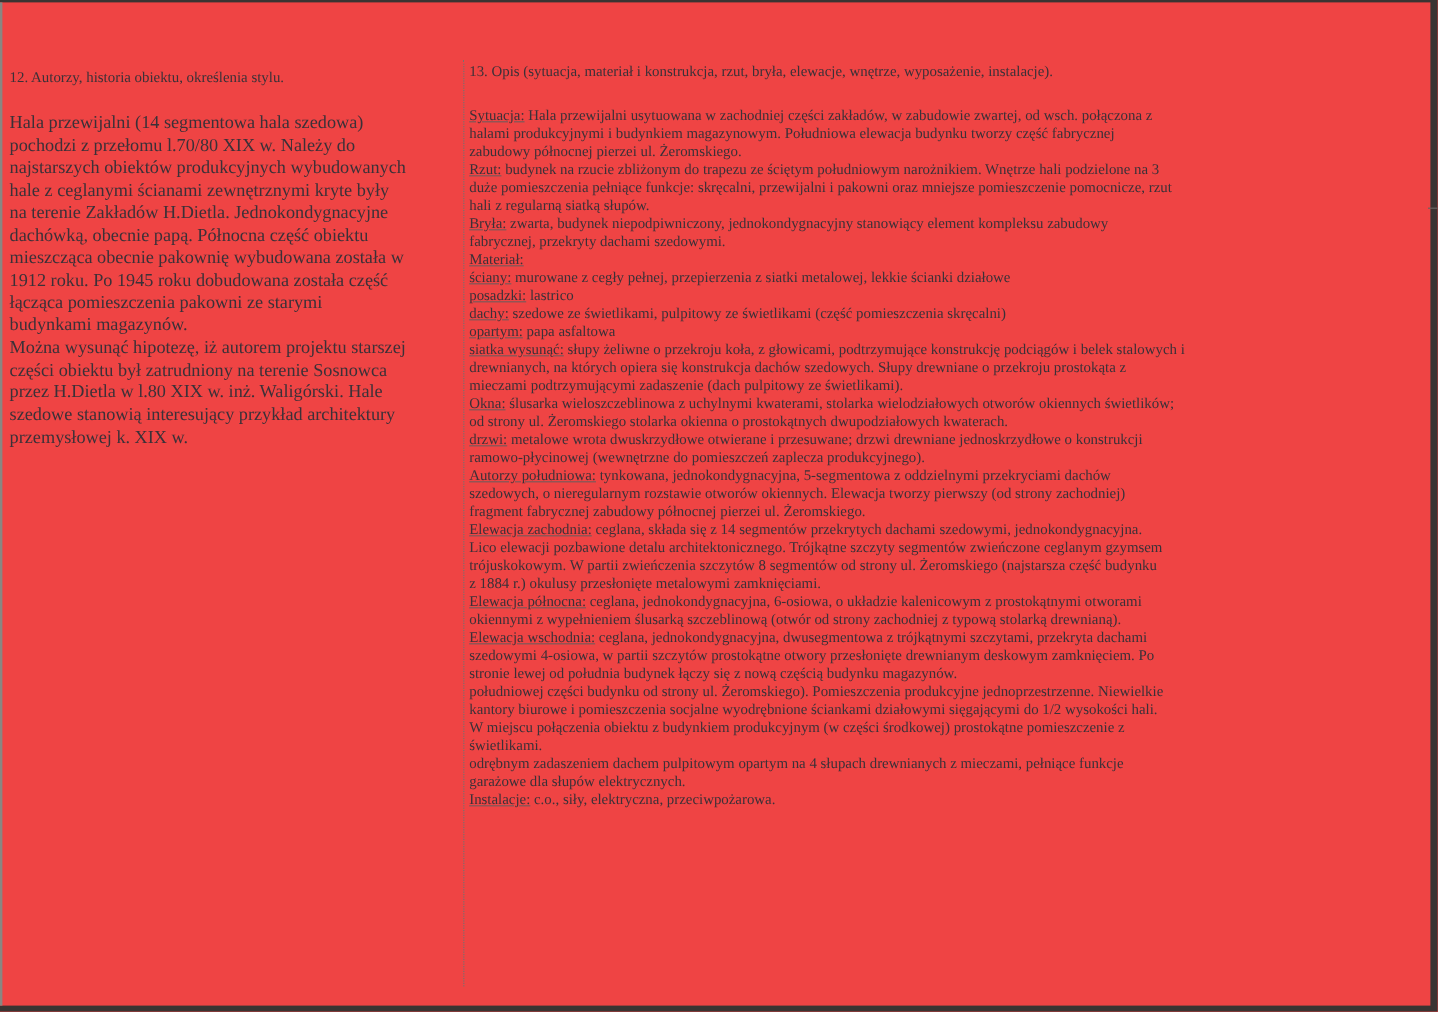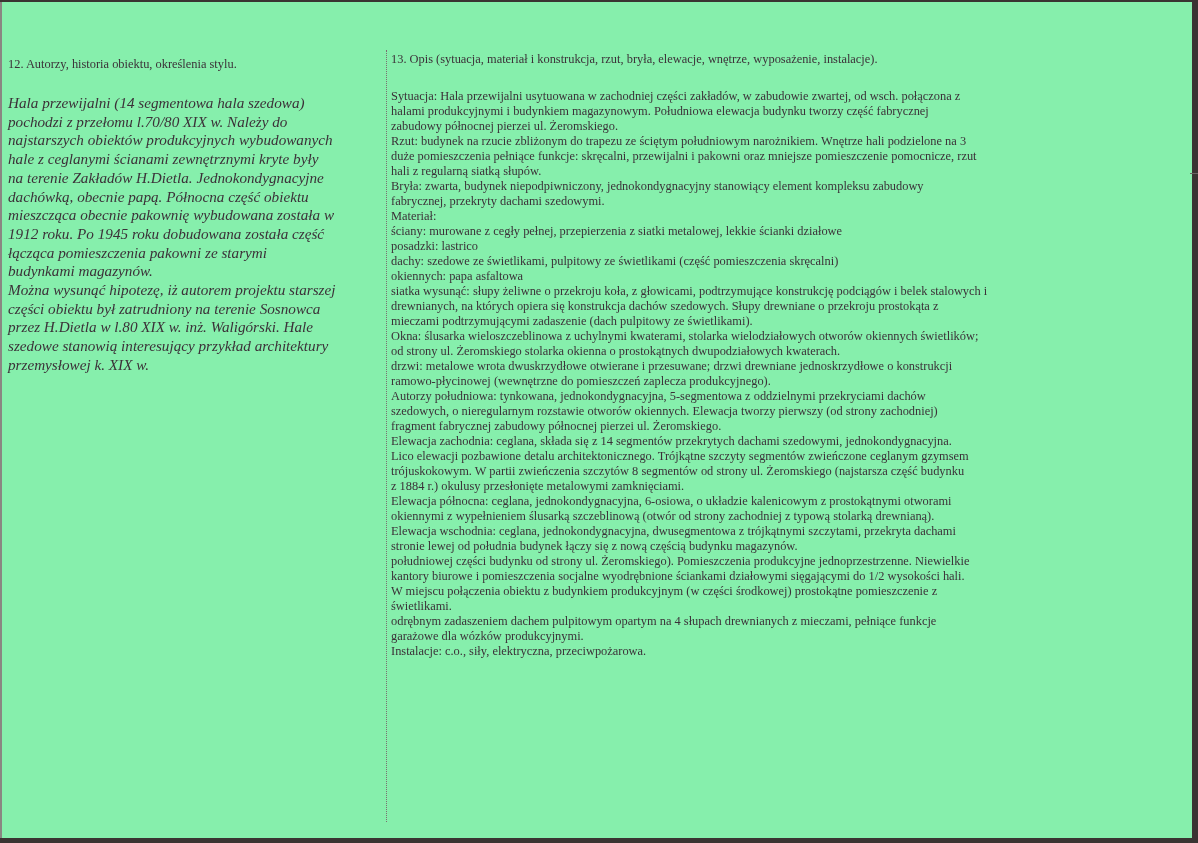--- a/index.html
+++ b/index.html
@@ -3,35 +3,35 @@
 <meta charset="utf-8">
 <style>
   html, body { margin:0; padding:0; }
   body {
     width:1198px; height:843px; overflow:hidden;
     background:#3a3432;
     font-family:"Liberation Serif", "DejaVu Serif", serif;
   }
   .sheet {
     position:absolute; left:0; top:2px; width:1190px; height:836px;
-    background:#86efac;
+    background:#ef4444;
     border-left:2px solid #8a8682;
   }
   .divider {
     position:absolute; left:384px; top:48px; height:772px; width:0;
     border-left:1px dotted #7a6f6e;
   }
   .col-left { position:absolute; left:6px; top:55px; width:372px; color:#3b3138; }
   .col-right { position:absolute; left:389px; top:50px; width:700px; color:#3b3138; }
   .sec-head { font-size:12.4px; line-height:15px; margin:0 0 22px 0; white-space:nowrap; }
   .col-left .sec-head { margin-left:0; }
-  .left-body p { margin:0; font-size:15.2px; line-height:18.7px; white-space:nowrap;font-style:italic; }
+  .left-body p { margin:0; font-size:15.2px; line-height:18.7px; white-space:nowrap; }
   .right-body { font-size:12.4px; line-height:15px; }
   .right-body .ln { white-space:nowrap; }
-  .lbl { text-decoration-color:#7a5a5a; }
+  .lbl { text-decoration:underline; text-decoration-color:#7a5a5a; }
   .edge-mark { position:absolute; left:1188px; top:171px; width:8px; height:1px; background:#6a6462; }
 </style>
 </head>
 <body>
 
 <div class="sheet">
 
   <div class="col-left">
     <div class="sec-head">12. Autorzy, historia obiektu, określenia stylu.</div>
     <div class="left-body">
@@ -63,43 +63,44 @@
         <div class="ln"><span class="lbl"></span><span>zabudowy północnej pierzei ul. Żeromskiego.</span></div>
         <div class="ln"><span class="lbl">Rzut:</span><span> budynek na rzucie zbliżonym do trapezu ze ściętym południowym narożnikiem. Wnętrze hali podzielone na 3</span></div>
         <div class="ln"><span class="lbl"></span><span>duże pomieszczenia pełniące funkcje: skręcalni, przewijalni i pakowni oraz mniejsze pomieszczenie pomocnicze, rzut</span></div>
         <div class="ln"><span class="lbl"></span><span>hali z regularną siatką słupów.</span></div>
         <div class="ln"><span class="lbl">Bryła:</span><span> zwarta, budynek niepodpiwniczony, jednokondygnacyjny stanowiący element kompleksu zabudowy</span></div>
         <div class="ln"><span class="lbl"></span><span>fabrycznej, przekryty dachami szedowymi.</span></div>
         <div class="ln"><span class="lbl">Materiał:</span><span></span></div>
         <div class="ln"><span class="lbl">ściany:</span><span> murowane z cegły pełnej, przepierzenia z siatki metalowej, lekkie ścianki działowe</span></div>
         <div class="ln"><span class="lbl">posadzki:</span><span> lastrico</span></div>
         <div class="ln"><span class="lbl">dachy:</span><span> szedowe ze świetlikami, pulpitowy ze świetlikami (część pomieszczenia skręcalni)</span></div>
-        <div class="ln"><span class="lbl">okiennych:</span><span> papa asfaltowa</span></div>
+        <div class="ln"><span class="lbl">opartym:</span><span> papa asfaltowa</span></div>
         <div class="ln"><span class="lbl">siatka wysunąć:</span><span> słupy żeliwne o przekroju koła, z głowicami, podtrzymujące konstrukcję podciągów i belek stalowych i</span></div>
         <div class="ln"><span class="lbl"></span><span>drewnianych, na których opiera się konstrukcja dachów szedowych. Słupy drewniane o przekroju prostokąta z</span></div>
         <div class="ln"><span class="lbl"></span><span>mieczami podtrzymującymi zadaszenie (dach pulpitowy ze świetlikami).</span></div>
         <div class="ln"><span class="lbl">Okna:</span><span> ślusarka wieloszczeblinowa z uchylnymi kwaterami, stolarka wielodziałowych otworów okiennych świetlików;</span></div>
         <div class="ln"><span class="lbl"></span><span>od strony ul. Żeromskiego stolarka okienna o prostokątnych dwupodziałowych kwaterach.</span></div>
         <div class="ln"><span class="lbl">drzwi:</span><span> metalowe wrota dwuskrzydłowe otwierane i przesuwane; drzwi drewniane jednoskrzydłowe o konstrukcji</span></div>
         <div class="ln"><span class="lbl"></span><span>ramowo-płycinowej (wewnętrzne do pomieszczeń zaplecza produkcyjnego).</span></div>
         <div class="ln"><span class="lbl">Autorzy południowa:</span><span> tynkowana, jednokondygnacyjna, 5-segmentowa z oddzielnymi przekryciami dachów</span></div>
         <div class="ln"><span class="lbl"></span><span>szedowych, o nieregularnym rozstawie otworów okiennych. Elewacja tworzy pierwszy (od strony zachodniej)</span></div>
         <div class="ln"><span class="lbl"></span><span>fragment fabrycznej zabudowy północnej pierzei ul. Żeromskiego.</span></div>
         <div class="ln"><span class="lbl">Elewacja zachodnia:</span><span> ceglana, składa się z 14 segmentów przekrytych dachami szedowymi, jednokondygnacyjna.</span></div>
         <div class="ln"><span class="lbl"></span><span>Lico elewacji pozbawione detalu architektonicznego. Trójkątne szczyty segmentów zwieńczone ceglanym gzymsem</span></div>
         <div class="ln"><span class="lbl"></span><span>trójuskokowym. W partii zwieńczenia szczytów 8 segmentów od strony ul. Żeromskiego (najstarsza część budynku</span></div>
         <div class="ln"><span class="lbl"></span><span>z 1884 r.) okulusy przesłonięte metalowymi zamknięciami.</span></div>
         <div class="ln"><span class="lbl">Elewacja północna:</span><span> ceglana, jednokondygnacyjna, 6-osiowa, o układzie kalenicowym z prostokątnymi otworami</span></div>
         <div class="ln"><span class="lbl"></span><span>okiennymi z wypełnieniem ślusarką szczeblinową (otwór od strony zachodniej z typową stolarką drewnianą).</span></div>
         <div class="ln"><span class="lbl">Elewacja wschodnia:</span><span> ceglana, jednokondygnacyjna, dwusegmentowa z trójkątnymi szczytami, przekryta dachami</span></div>
+        <div class="ln"><span class="lbl"></span><span>szedowymi 4-osiowa, w partii szczytów prostokątne otwory przesłonięte drewnianym deskowym zamknięciem. Po</span></div>
         <div class="ln"><span class="lbl"></span><span>stronie lewej od południa budynek łączy się z nową częścią budynku magazynów.</span></div>
         <div class="ln"><span class="lbl"></span><span>południowej części budynku od strony ul. Żeromskiego). Pomieszczenia produkcyjne jednoprzestrzenne. Niewielkie</span></div>
         <div class="ln"><span class="lbl"></span><span>kantory biurowe i pomieszczenia socjalne wyodrębnione ściankami działowymi sięgającymi do 1/2 wysokości hali.</span></div>
         <div class="ln"><span class="lbl"></span><span>W miejscu połączenia obiektu z budynkiem produkcyjnym (w części środkowej) prostokątne pomieszczenie z</span></div>
         <div class="ln"><span class="lbl"></span><span>świetlikami.</span></div>
         <div class="ln"><span class="lbl"></span><span>odrębnym zadaszeniem dachem pulpitowym opartym na 4 słupach drewnianych z mieczami, pełniące funkcje</span></div>
-        <div class="ln"><span class="lbl"></span><span>garażowe dla wózków produkcyjnymi.</span></div>
+        <div class="ln"><span class="lbl"></span><span>garażowe dla słupów elektrycznych.</span></div>
         <div class="ln"><span class="lbl">Instalacje:</span><span> c.o., siły, elektryczna, przeciwpożarowa.</span></div>
       </div>
   </div>
 
   <div class="edge-mark"></div>
 </div>
 
 </body></html>

